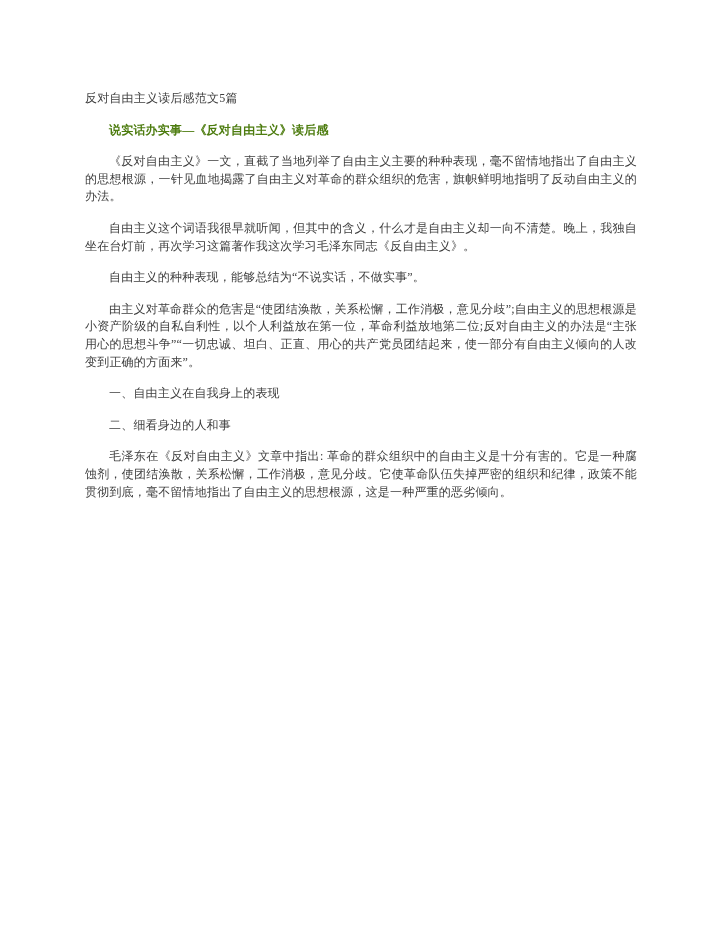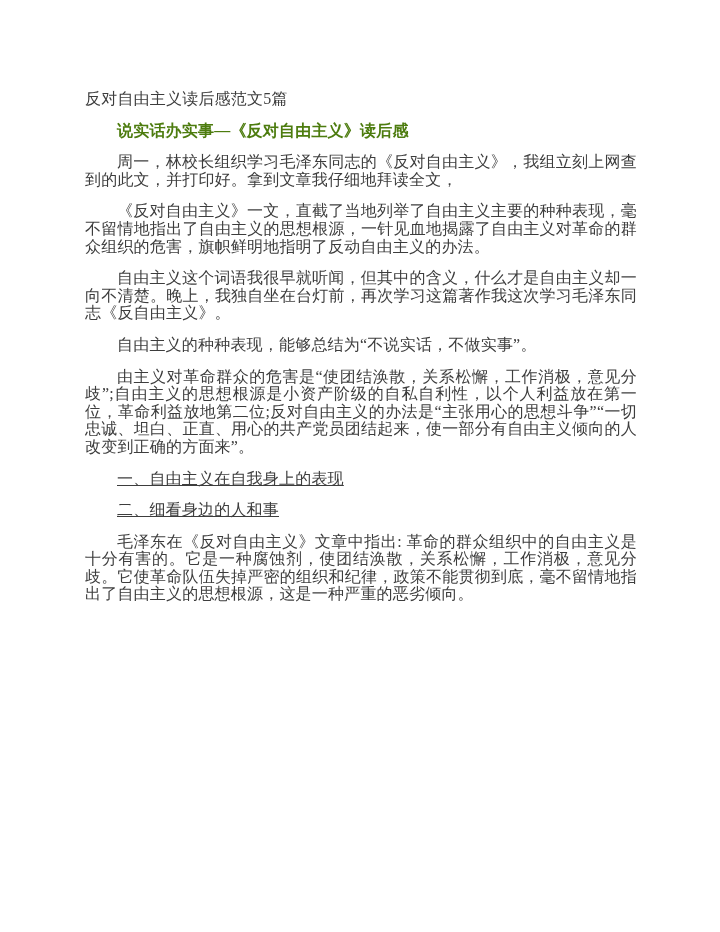--- a/index.html
+++ b/index.html
@@ -16,54 +16,52 @@
     }
     .page {
       box-sizing: border-box;
       width: 720px;
       height: 932px;
       padding: 90px 83px 40px 85px;
       background: #ffffff;
     }
     .block {
       margin: 0 0 14px 0;
-      font-size: 16px;
+      font-size: 12px;
       line-height: 17.6px;
       text-align: justify;
       letter-spacing: 0.2px;
       word-break: break-all;
     }
     .doc-title {
       text-indent: 0;
       font-weight: normal;
     }
     .para {
       text-indent: 2em;
     }
     .heading-bold {
       text-indent: 2em;
       font-weight: bold;
       color: #4d7c0f;
     }
     .subheading {
       text-indent: 2em;
       font-weight: normal;
-      text-decoration: underline;
     }
   </style>
 </head>
 <body>
 
 <div class="page">
   <p class="block doc-title">反对自由主义读后感范文5篇</p>
 
 
   <p class="block heading-bold">说实话办实事—《反对自由主义》读后感</p>
 
-  <p class="block para">周一，林校长组织学习毛泽东同志的《反对自由主义》，我组立刻上网查到的此文，并打印好。拿到文章我仔细地拜读全文，</p>
 
   <p class="block para">《反对自由主义》一文，直截了当地列举了自由主义主要的种种表现，毫不留情地指出了自由主义的思想根源，一针见血地揭露了自由主义对革命的群众组织的危害，旗帜鲜明地指明了反动自由主义的办法。</p>
 
   <p class="block para">自由主义这个词语我很早就听闻，但其中的含义，什么才是自由主义却一向不清楚。晚上，我独自坐在台灯前，再次学习这篇著作我这次学习毛泽东同志《反自由主义》。</p>
 
   <p class="block para">自由主义的种种表现，能够总结为“不说实话，不做实事”。</p>
 
   <p class="block para">由主义对革命群众的危害是“使团结涣散，关系松懈，工作消极，意见分歧”;自由主义的思想根源是小资产阶级的自私自利性，以个人利益放在第一位，革命利益放地第二位;反对自由主义的办法是“主张用心的思想斗争”“一切忠诚、坦白、正直、用心的共产党员团结起来，使一部分有自由主义倾向的人改变到正确的方面来”。</p>
 
   <p class="block subheading">一、自由主义在自我身上的表现</p>

